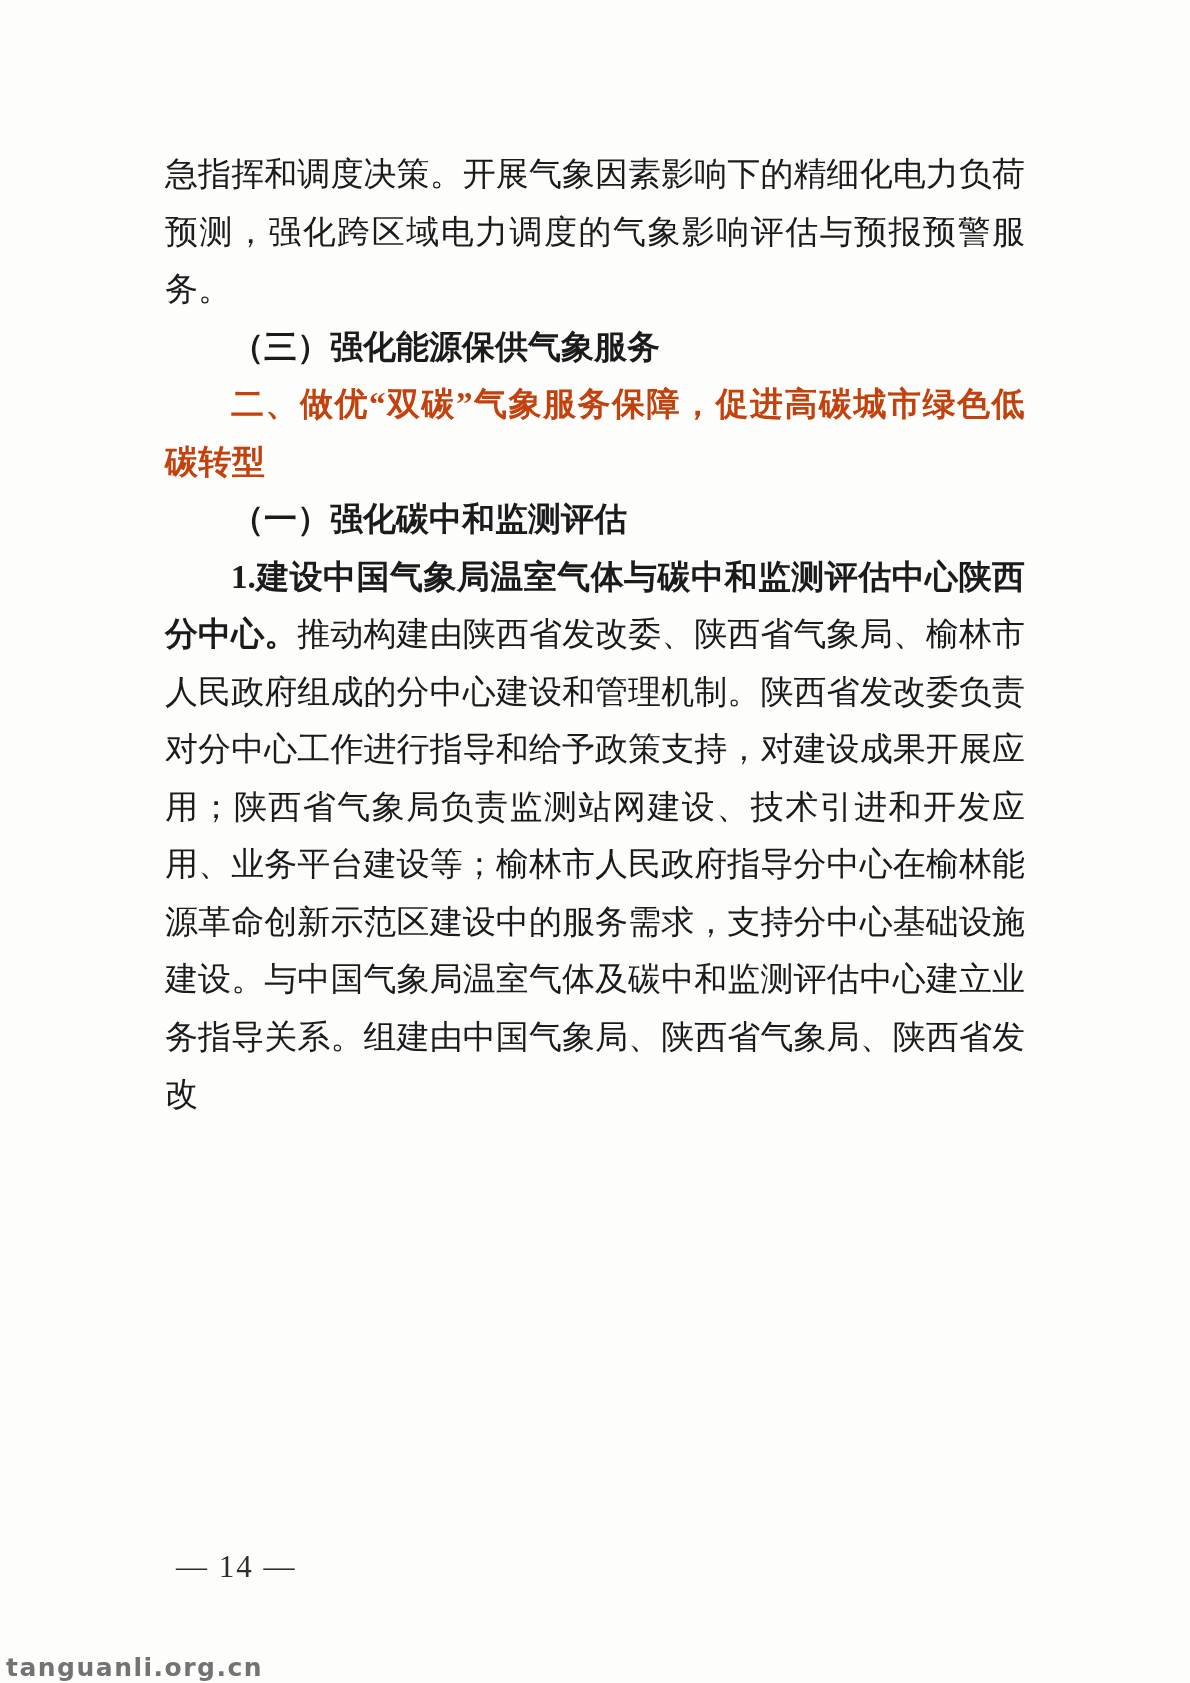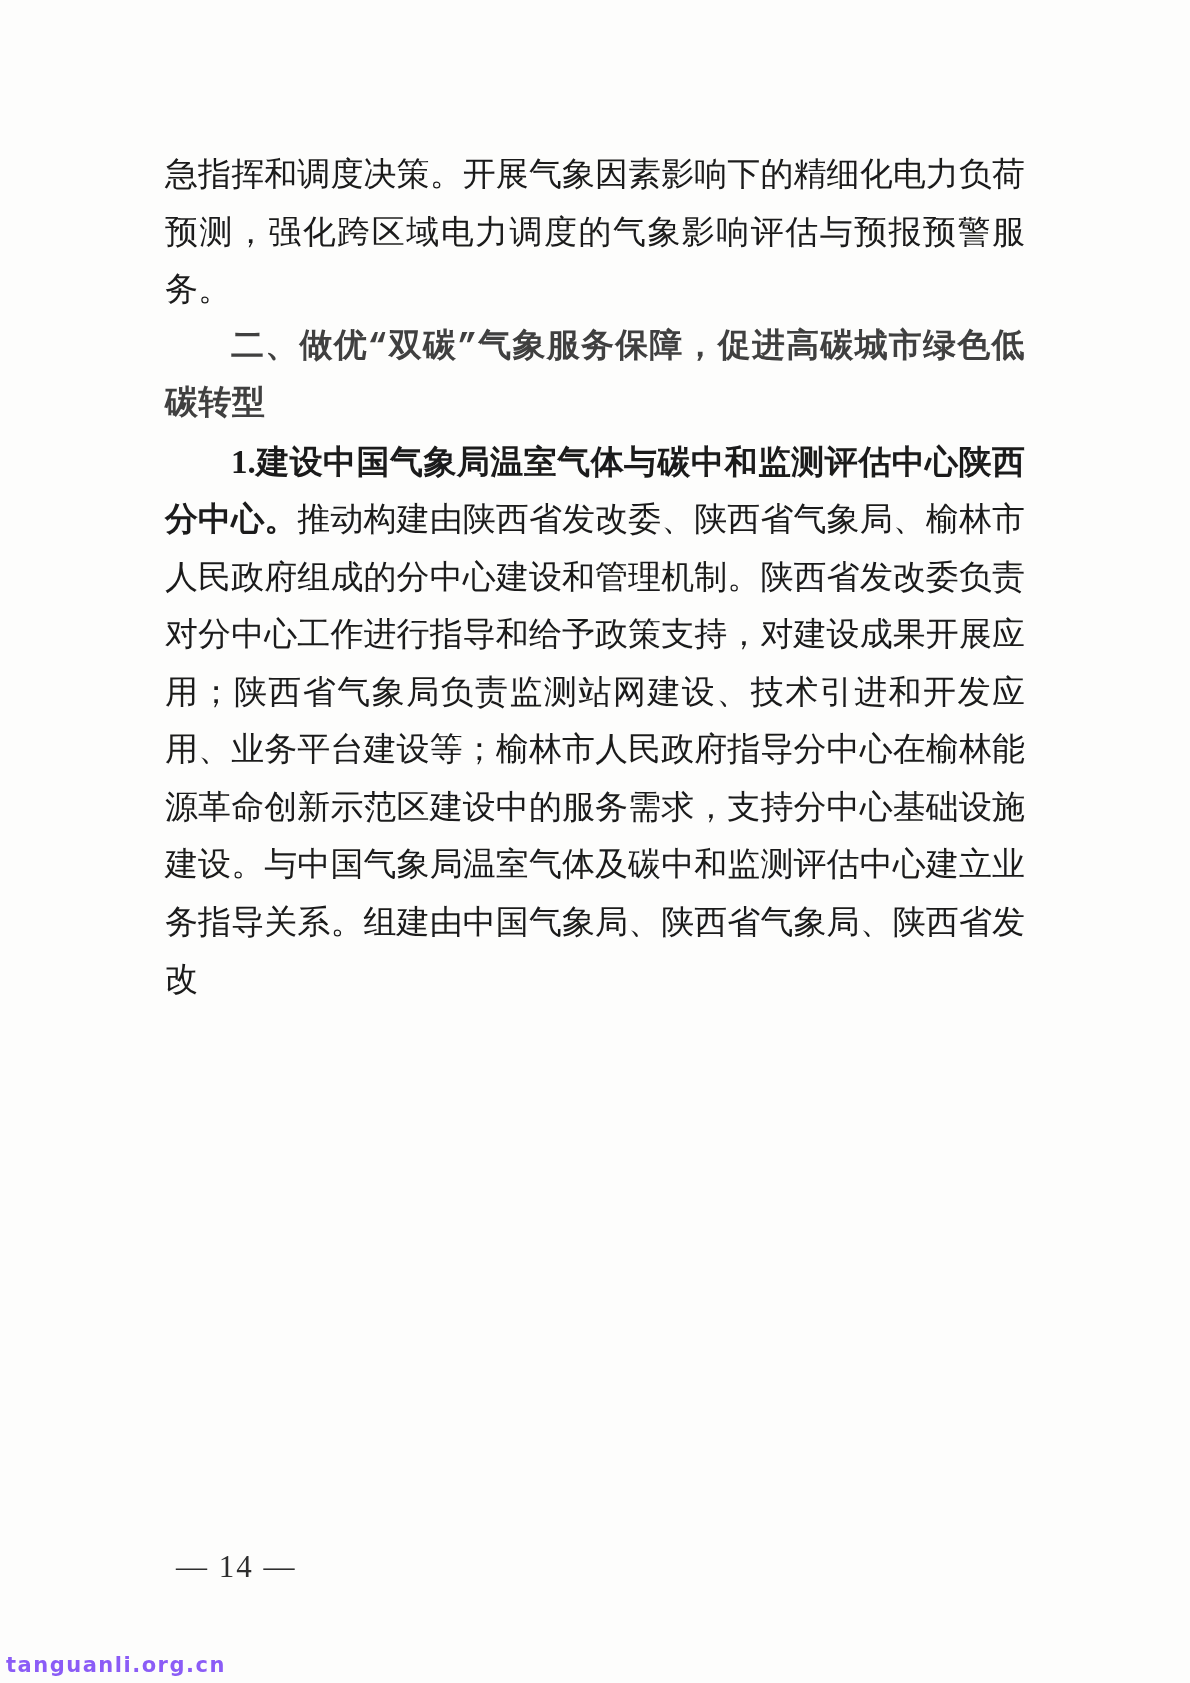--- a/index.html
+++ b/index.html
@@ -20,57 +20,59 @@
     text-justify:inter-character;
   }
   .content p { margin:0; padding:0; }
   .indent { text-indent:2em; }
   .lead { font-weight:bold; }
   .h-section {
     font-weight:bold;
     text-indent:2em;
   }
   .h-part {
-    font-family:Liberation Mono, monospace;
+    font-family:Liberation Serif, serif;
     font-weight:bold;
     text-indent:2em;
     letter-spacing:0.5px;
-    color:#404040;
+    color:#c2410c;
   }
   .footer {
     position:absolute;
     left:176px; top:1549px;
     font-size:31px;
     letter-spacing:2px;
     color:#2e2e2e;
     font-family:Liberation Serif, serif;
   }
   .watermark {
     position:absolute;
     left:6px; top:1653px;
     font-family:"DejaVu Sans","Liberation Sans",sans-serif;
     font-weight:bold;
-    font-size:21px;
+    font-size:25px;
     letter-spacing:1.5px;
-    color:#8b5cf6;
+    color:#737373;
   }
 </style>
 </head>
 <body>
 
 <div class="page">
 
   <div class="content">
 
     <p>急指挥和调度决策。开展气象因素影响下的精细化电力负荷预测，强化跨区域电力调度的气象影响评估与预报预警服务。</p>
 
+    <p class="h-section">（三）强化能源保供气象服务</p>
 
 
     <p class="h-part">二、做优“双碳”气象服务保障，促进高碳城市绿色低碳转型</p>
 
+    <p class="h-section">（一）强化碳中和监测评估</p>
 
     <p class="indent"><span class="lead">1.建设中国气象局温室气体与碳中和监测评估中心陕西分中心。</span><span>推动构建由陕西省发改委、陕西省气象局、榆林市人民政府组成的分中心建设和管理机制。陕西省发改委负责对分中心工作进行指导和给予政策支持，对建设成果开展应用；陕西省气象局负责监测站网建设、技术引进和开发应用、业务平台建设等；榆林市人民政府指导分中心在榆林能源革命创新示范区建设中的服务需求，支持分中心基础设施建设。与中国气象局温室气体及碳中和监测评估中心建立业务指导关系。组建由中国气象局、陕西省气象局、陕西省发改</span></p>
 
   </div>
 
   <div class="footer">— 14 —</div>
 
   <div class="watermark">tanguanli.org.cn</div>
 
 </div>

